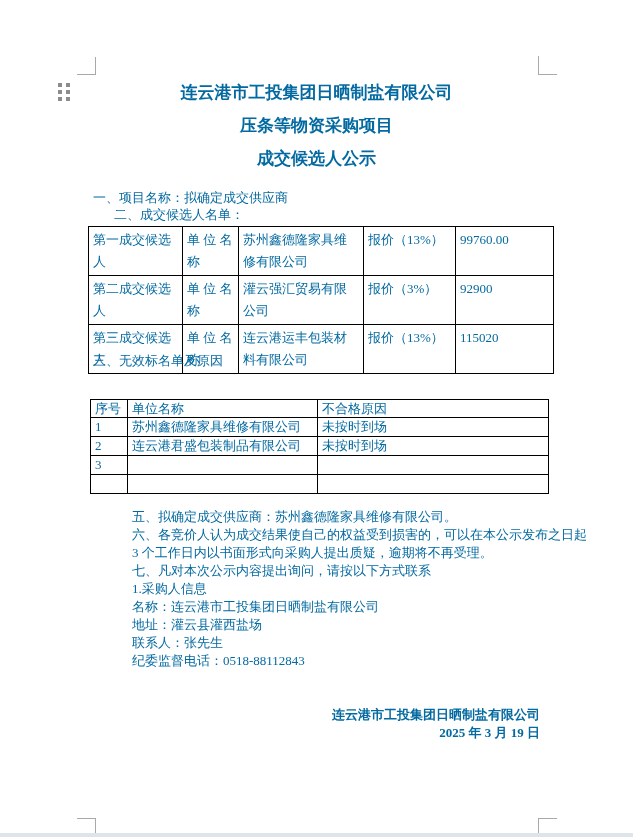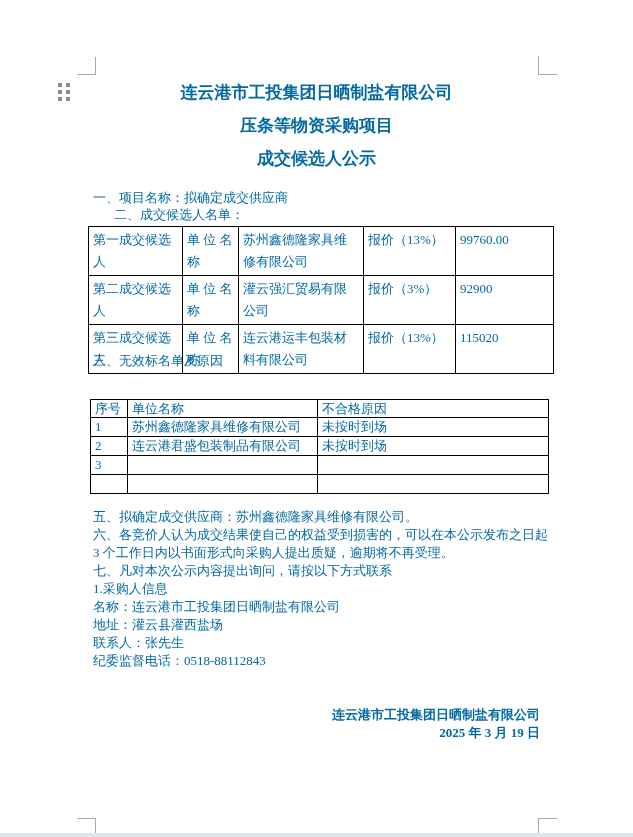--- a/index.html
+++ b/index.html
@@ -40,21 +40,21 @@
     position:absolute; left:90px; top:386px; border-collapse:collapse;
     table-layout:fixed; font-size:13px;margin-top:13px;
   }
   .t2 td {
     border:1px solid #000; vertical-align:top; padding:0 4px;
     line-height:17px; height:18px; overflow:hidden; white-space:nowrap;
   }
   .t2 tr.hdr td { height:16px; }
   
   .paras { position:absolute; left:93px; top:508px; font-size:13px; }
-  .paras .p-line { line-height:18px; white-space:nowrap; }
+  .paras .p-line { line-height:18px; white-space:nowrap;margin-left:39px; }
   
   .signature {
     position:absolute; right:93px; top:706px; text-align:right;
     font-size:13px; font-weight:bold; line-height:18px;
   }
   
   .bottom-edge {
     position:absolute; left:0; top:833px; width:633px; height:4px; background:#dde4ea;
   }
 </style>

